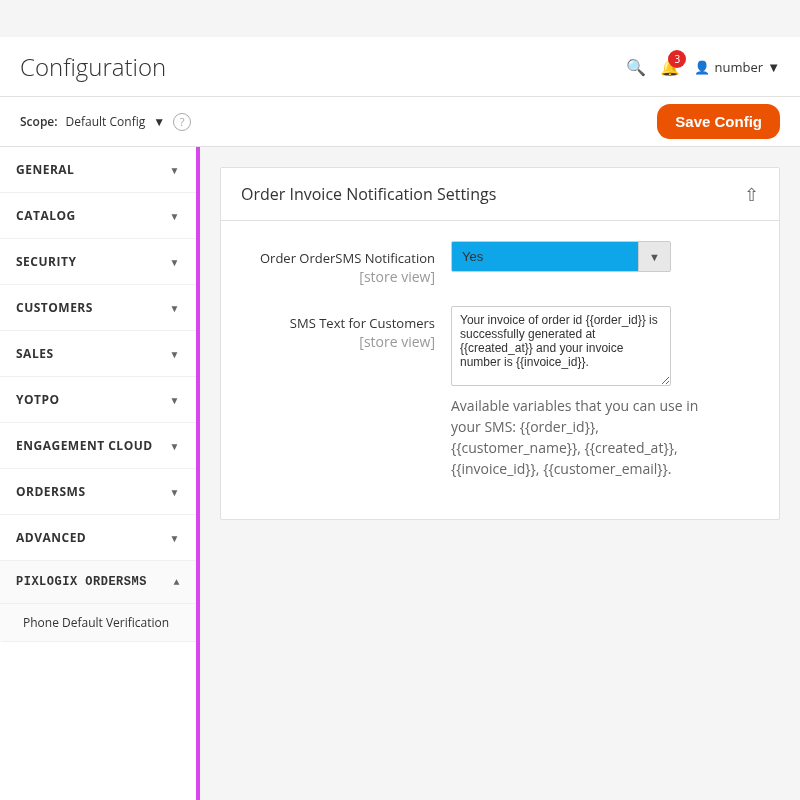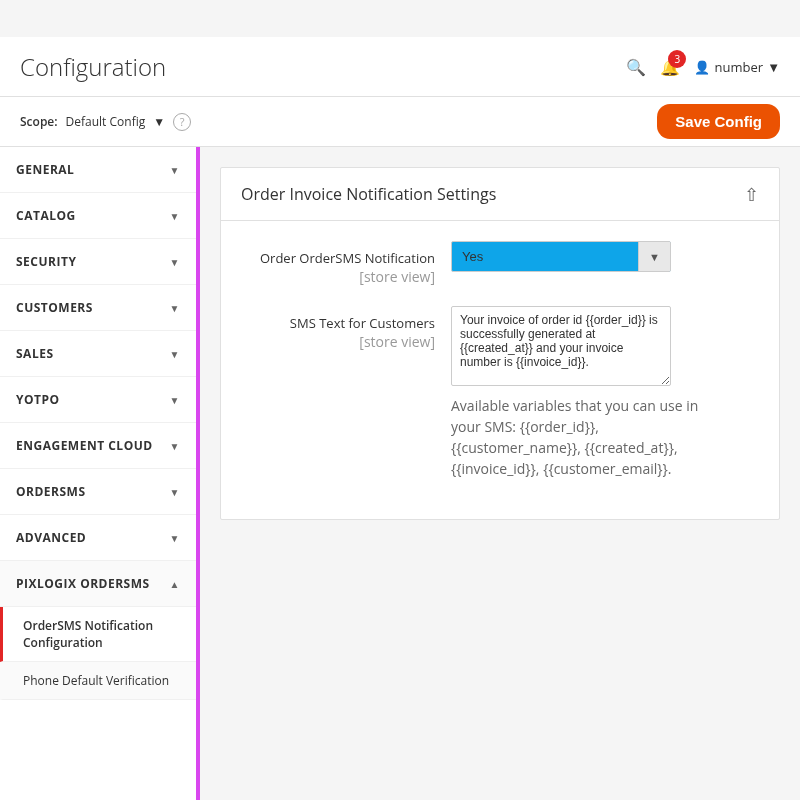--- a/index.html
+++ b/index.html
@@ -146,20 +146,21 @@
       padding: 14px 16px;
       border-bottom: 1px solid #f0f0f0;
       cursor: pointer;
       font-size: 12px;
       font-weight: 700;
       color: #333;
       letter-spacing: 0.5px;
     }
     .sidebar-item.active-section {
       background: #fafafa;
+      font-family: Liberation Mono, monospace;
     }
     .chevron {
       font-size: 10px;
       color: #666;
     }
     .sidebar-sub {
       background: #fafafa;
     }
     .sidebar-sub-item {
       padding: 10px 16px 10px 20px;
@@ -347,23 +348,20 @@
       </div>
       <div class="sidebar-item">
         <span>ADVANCED</span>
         <span class="chevron">▼</span>
       </div>
       <div class="sidebar-item active-section">
         <span>PIXLOGIX ORDERSMS</span>
         <span class="chevron">▲</span>
       </div>
       <div class="sidebar-sub">
-        <div class="sidebar-sub-item active">
-          <span>OrderSMS Notification Configuration</span>
-        </div>
         <div class="sidebar-sub-item">
           <span>Phone Default Verification</span>
         </div>
       </div>
     </div>
 
     <div class="content-area">
       <div class="section-panel">
         <div class="section-header">
           <h2 class="section-title">Order Invoice Notification Settings</h2>

